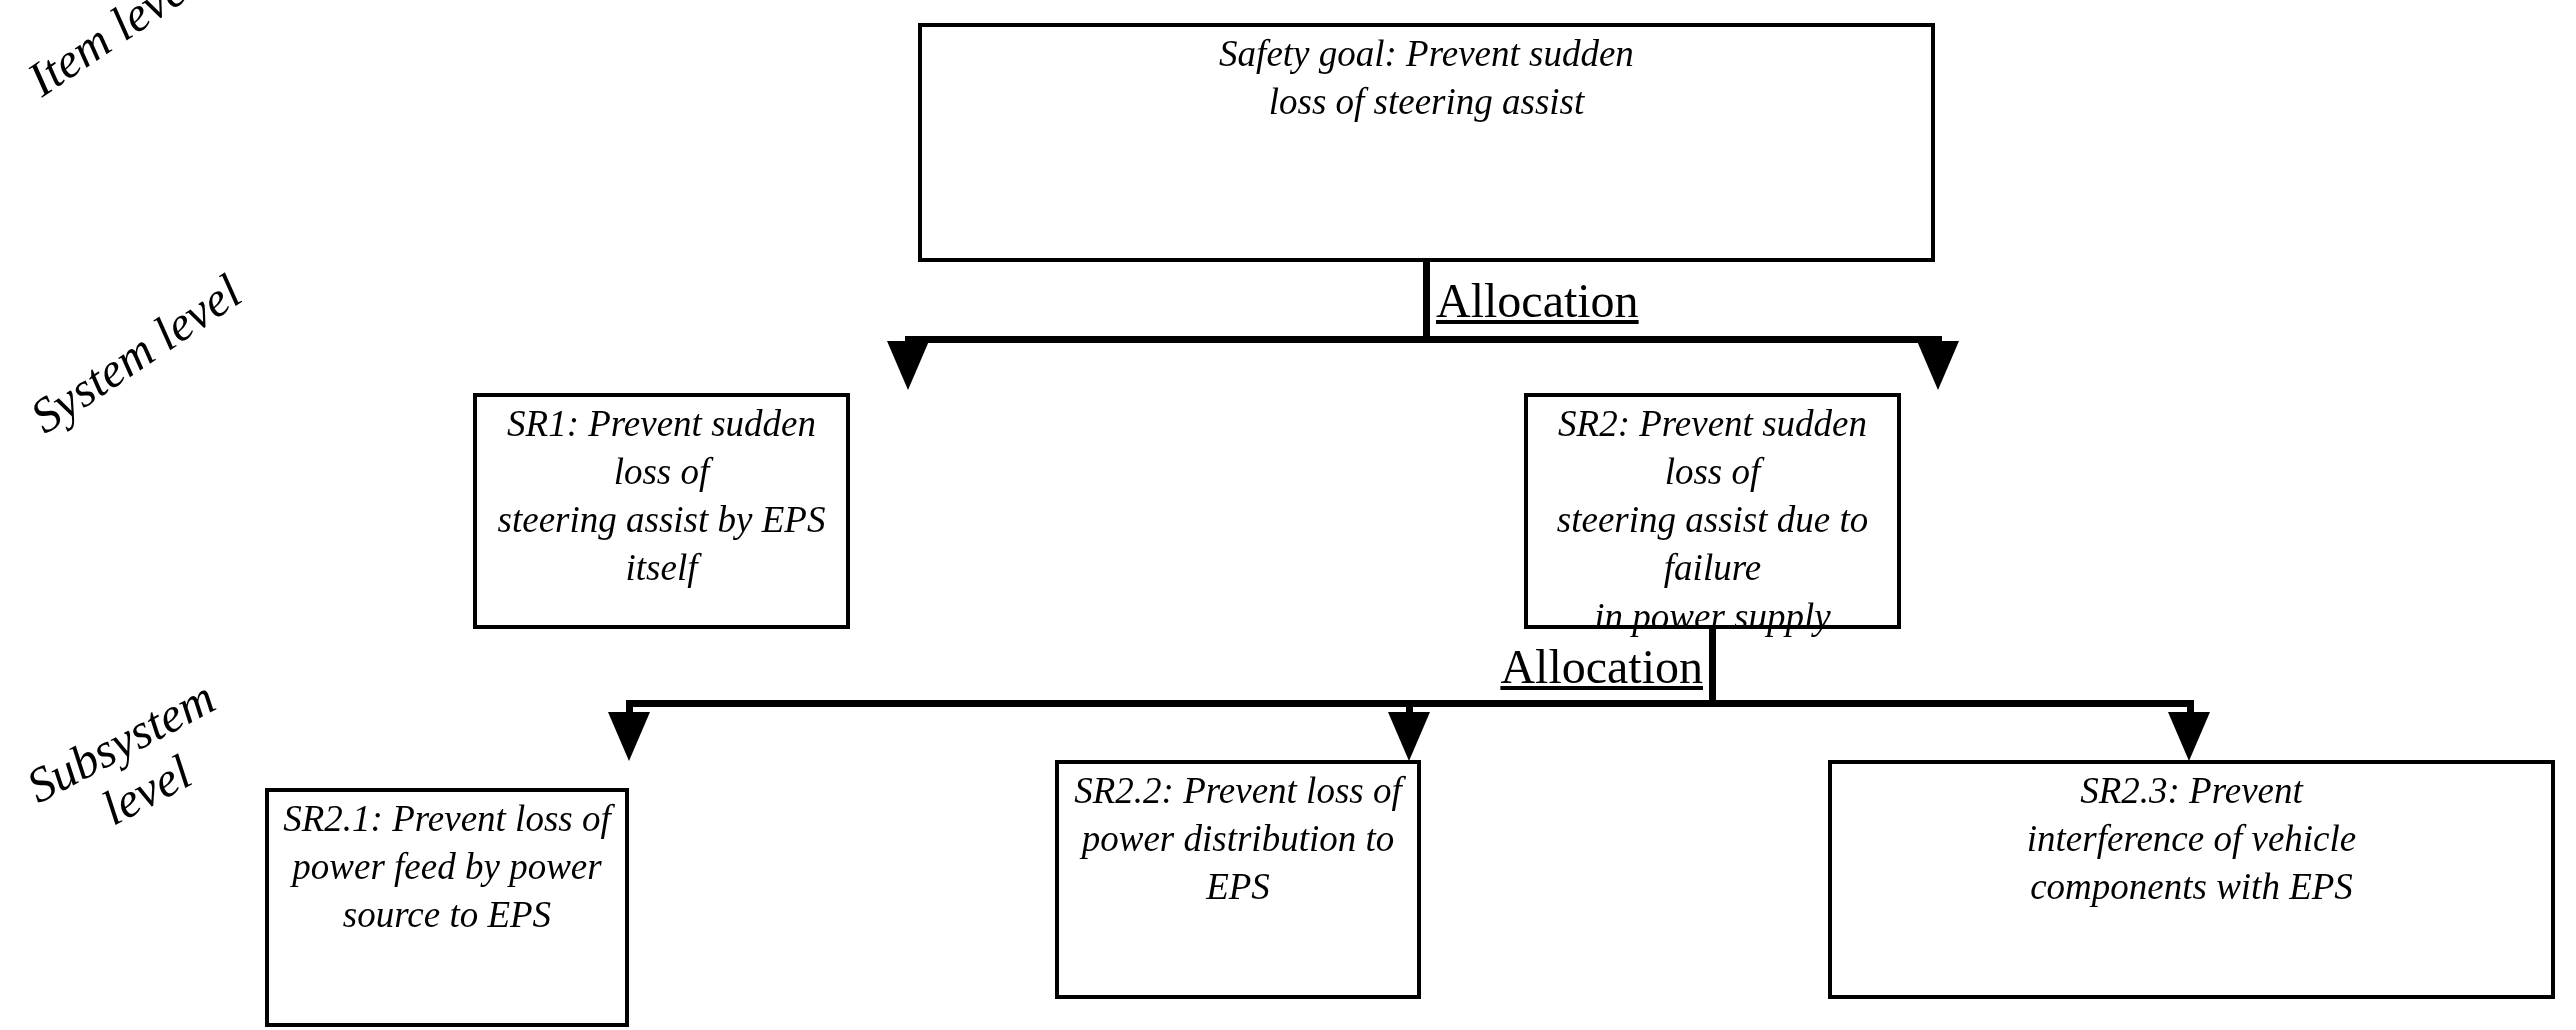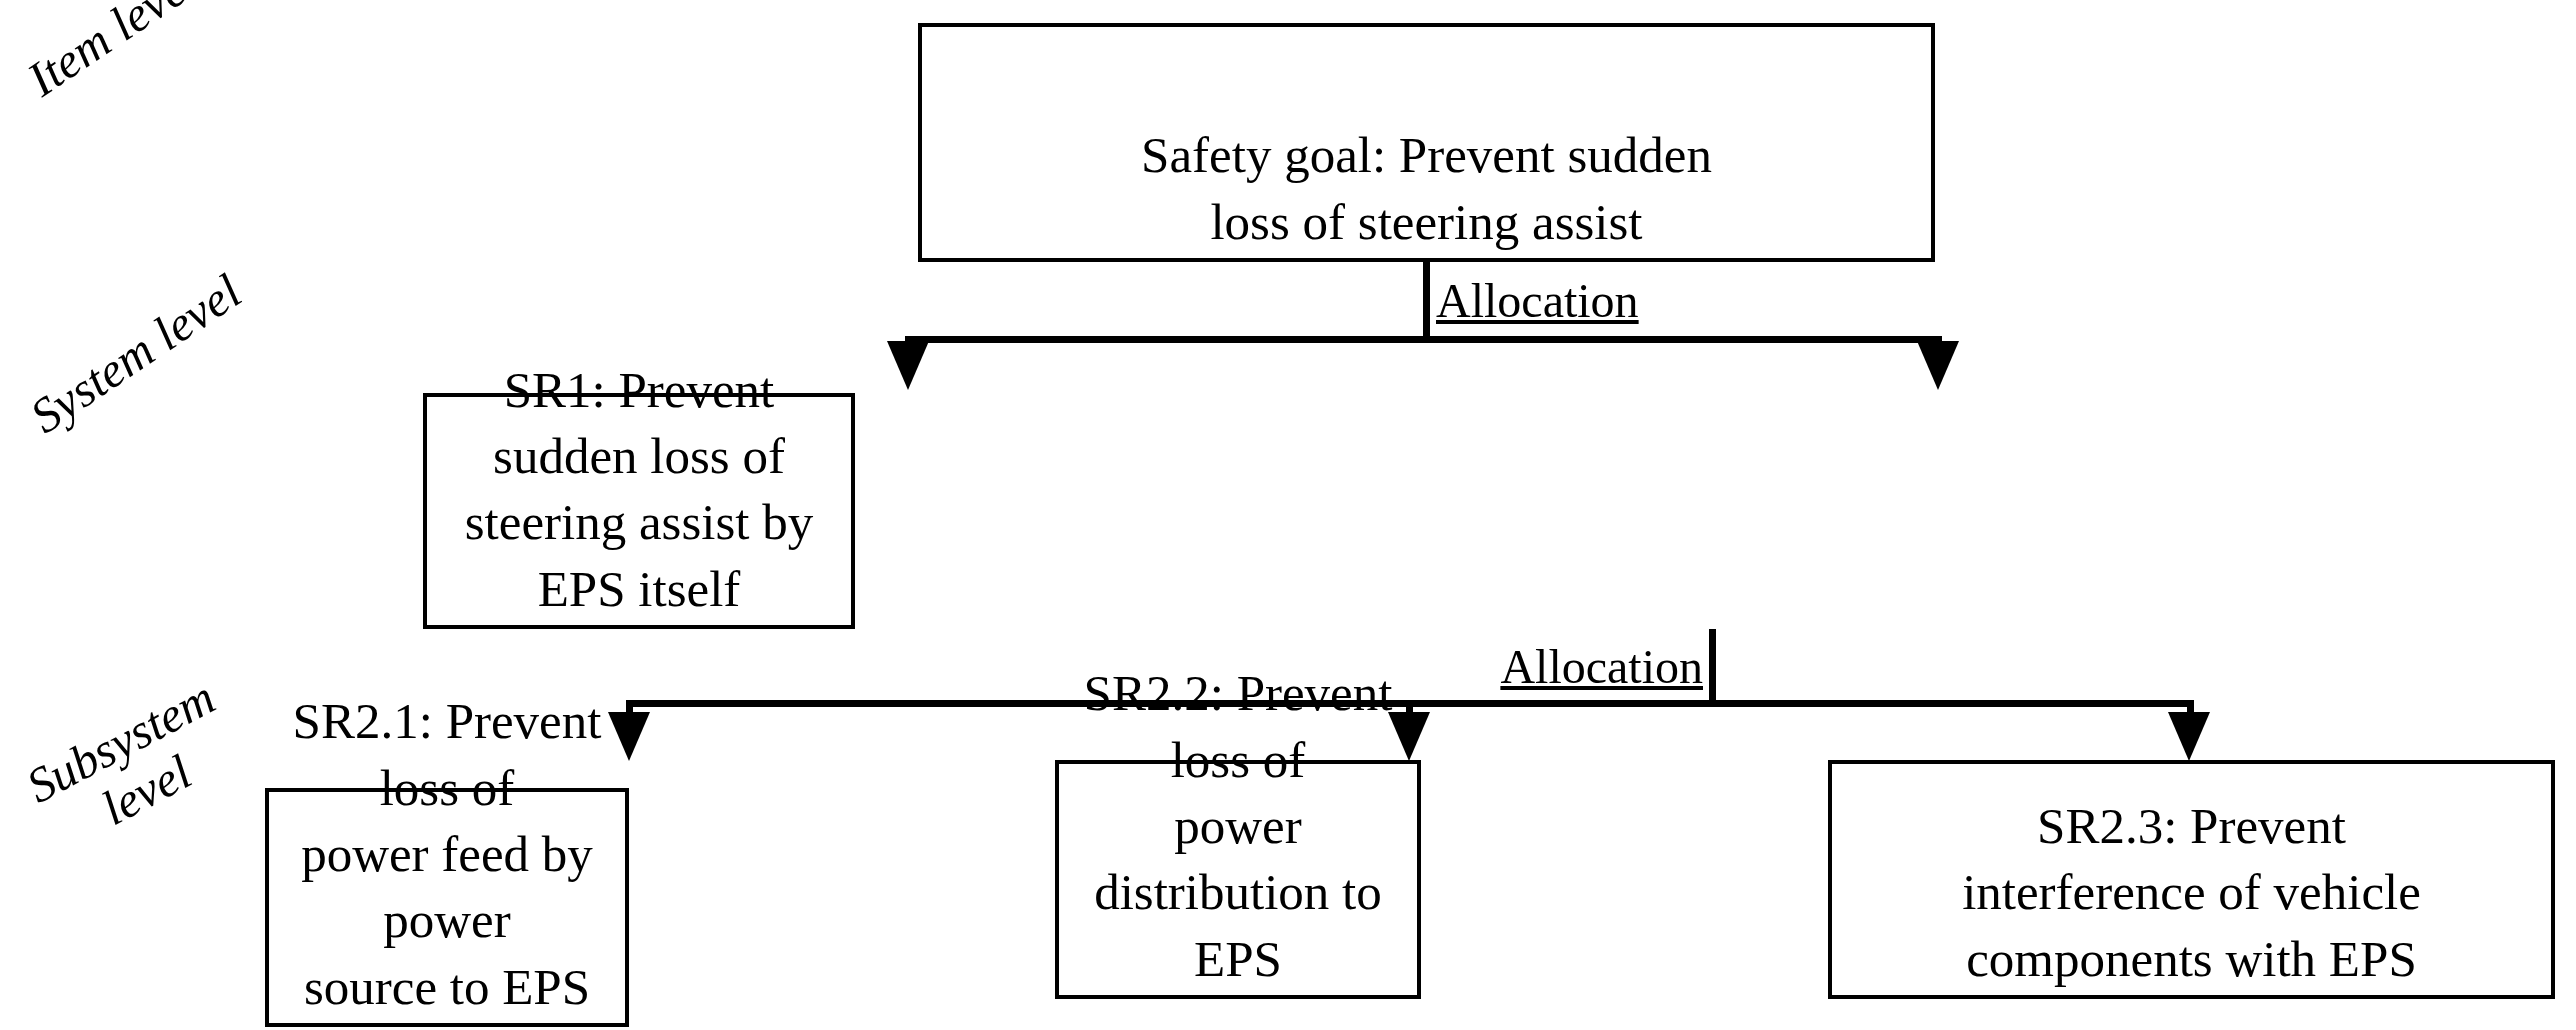--- a/index.html
+++ b/index.html
@@ -17,26 +17,27 @@
     color: #000000;
   }
 
   
   .node {
     position: absolute;
     box-sizing: border-box;
     border: 4.8px solid #000000;
     background: #ffffff;
     display: flex;
-    align-items: flex-end;
+    align-items: flex-start;
     justify-content: center;
     text-align: center;
     line-height: 1.30;
-    font-size: 51px;
+    font-size: 37px;
     padding: 3.2px 11.2px;
+    font-style: italic;
   }
   .node .txt { display: block; white-space: pre-line; }
 
   
   .level-label {
     position: absolute;
     font-family: "Liberation Serif", "DejaVu Serif", serif;
     font-style: italic;
     font-size: 49px;
     line-height: 1.12;
@@ -97,25 +98,30 @@
   <div class="hline" style="left:905px; top:336px; width:1037px;"></div>
 
   <div class="vline" style="left:905px; top:336px; height:44px;"></div>
   <div class="arrow-head" style="left:887px; top:341px;"></div>
 
   <div class="vline" style="left:1935px; top:336px; height:44px;"></div>
   <div class="arrow-head" style="left:1917px; top:341px;"></div>
 
   <div class="edge-label" style="left:1436px; top:277px;">Allocation</div>
 
-  <div class="node" style="left:423px; top:393px; width:432px; height:236px;">
+  <div class="node" style="left:473px; top:393px; width:377px; height:236px;">
     <span class="txt">SR1: Prevent sudden loss of
 steering assist by EPS itself</span>
   </div>
 
+  <div class="node" style="left:1524px; top:393px; width:377px; height:236px;">
+    <span class="txt">SR2: Prevent sudden loss of
+steering assist due to failure
+in power supply</span>
+  </div>
 
   <div class="vline" style="left:1709px; top:629px; height:77px;"></div>
 
   <div class="hline" style="left:626px; top:700px; width:1568px;"></div>
 
   <div class="vline" style="left:626px; top:700px; height:25.5px;"></div>
   <div class="arrow-head" style="left:608px; top:712px;"></div>
 
   <div class="vline" style="left:1406px; top:700px; height:25.5px;"></div>
   <div class="arrow-head" style="left:1388px; top:712px;"></div>

